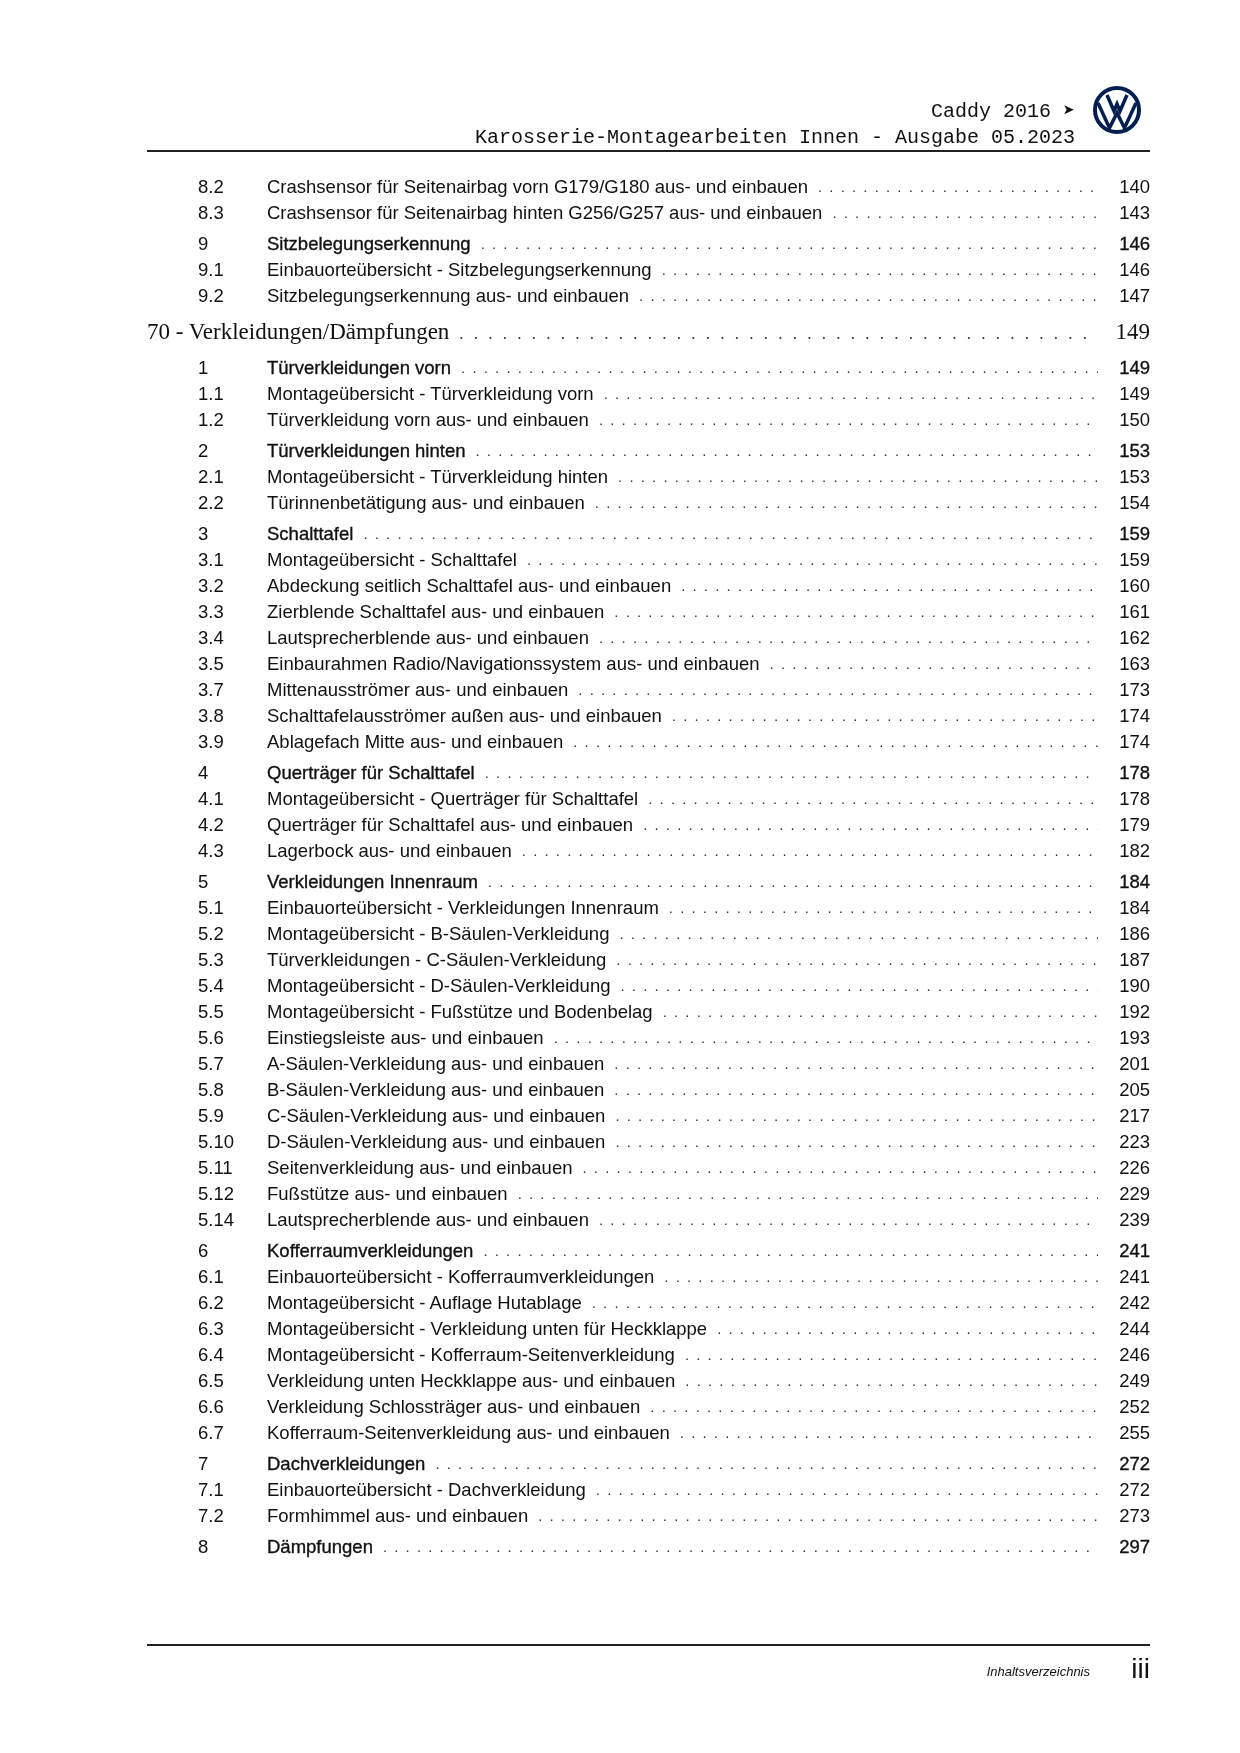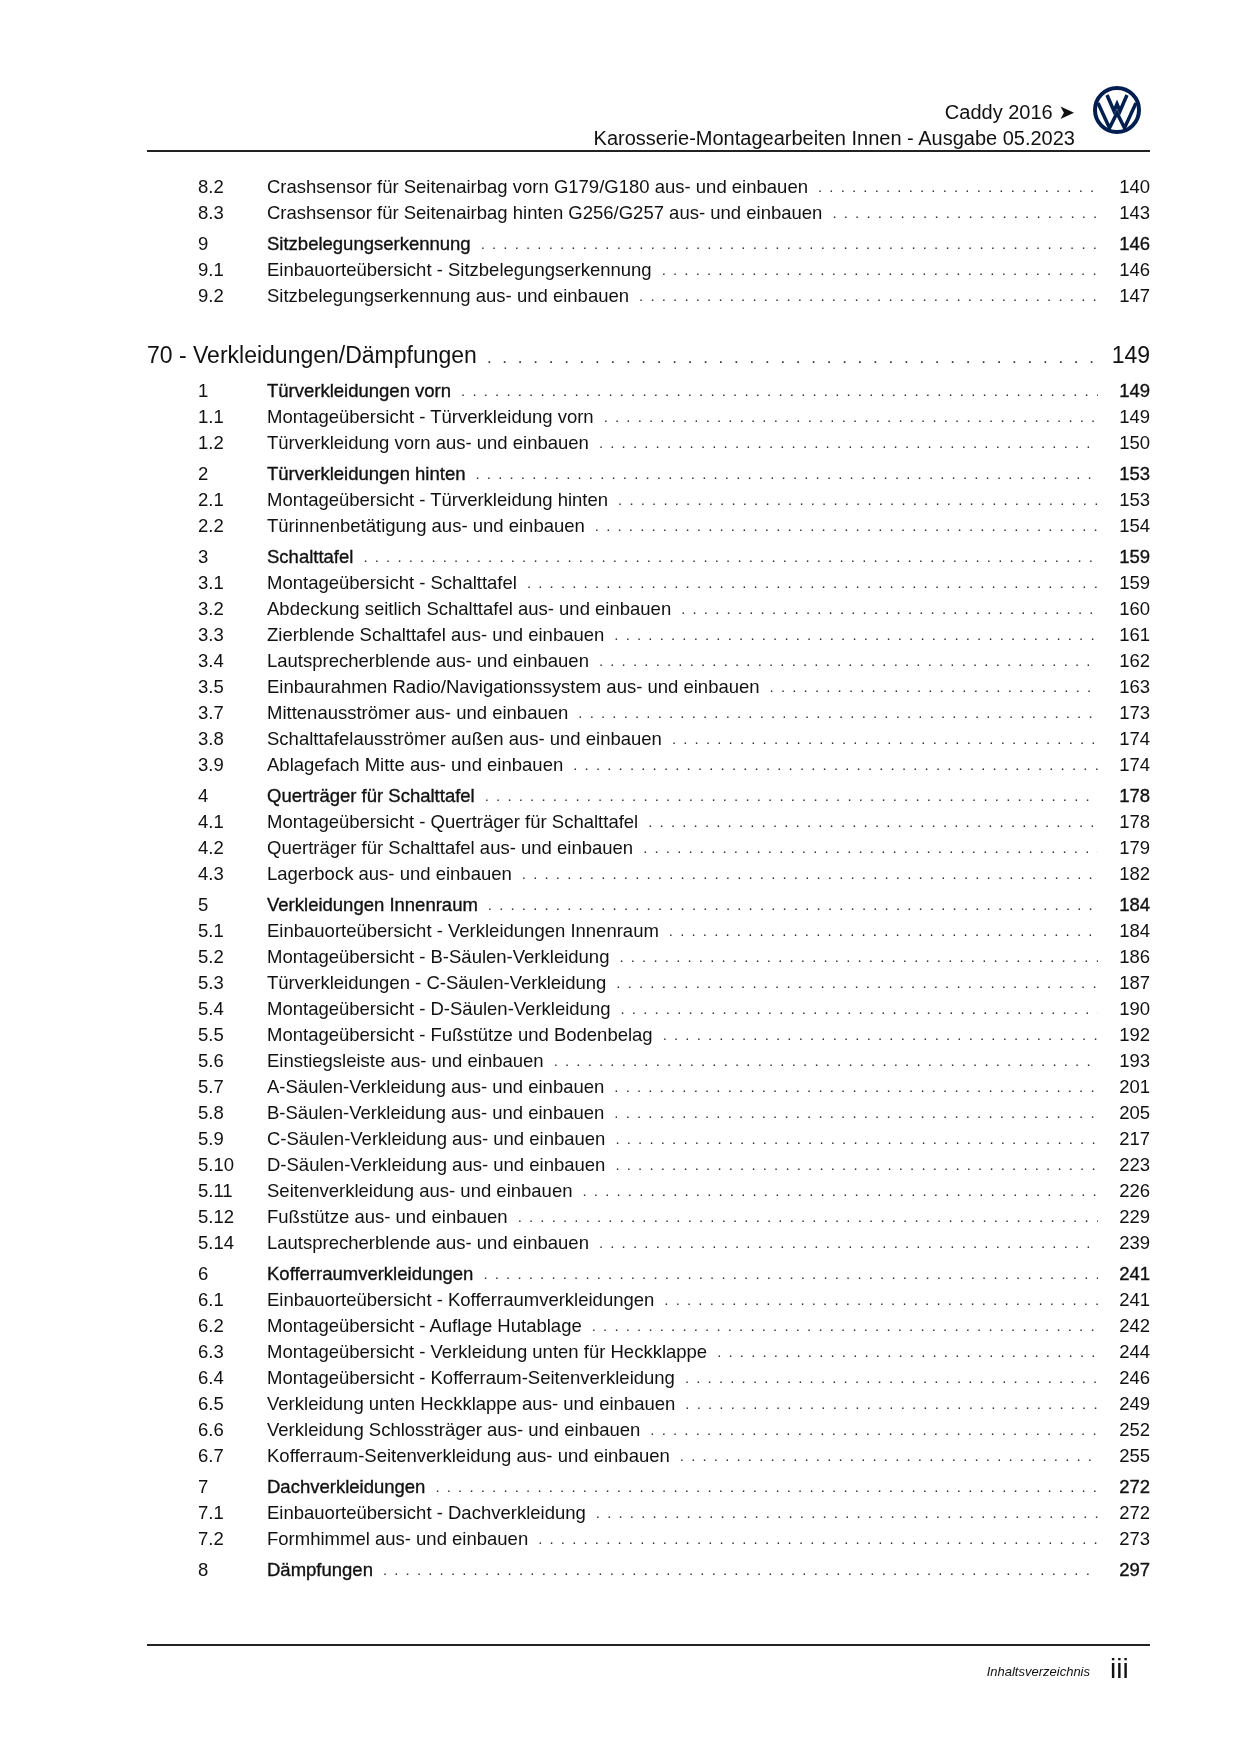--- a/index.html
+++ b/index.html
@@ -1,39 +1,39 @@
 <!DOCTYPE html>
 <html><head>
 <meta charset="utf-8">
 <style>
   html, body { margin:0; padding:0; background:#ffffff; }
   body { width:1240px; height:1753px; position:relative; overflow:hidden;
          font-family:"Liberation Sans", sans-serif; color:#111; }
-  .hdr-text { position:absolute; right:165px; text-align:right; font-size:20px; line-height:24px; }
+  .hdr-text { position:absolute; right:165px; text-align:right; font-size:20px; line-height:24px;font-family:Liberation Mono, monospace; }
   .hdr-title { top:100px; }
   .hdr-sub { top:126px; }
   .logo { position:absolute; left:1092px; top:85px; width:50px; height:50px; }
   .rule { position:absolute; left:147px; width:1003px; height:2px; background:#222; }
   .toc { position:absolute; left:147px; top:174px; width:1003px; }
   .row { display:flex; align-items:flex-start; height:26px; line-height:26px; font-size:18.5px; }
   .row.sec { margin-top:5px; font-weight:normal; }
   .row.sec .title { -webkit-text-stroke:0.35px #111; }
   .row.sec .page { -webkit-text-stroke:0.35px #111; }
   .num { width:120px; padding-left:51px; box-sizing:border-box; flex:0 0 120px; }
   .title { white-space:nowrap; padding-right:10px; }
   .dots { flex:1 1 auto; overflow:hidden; white-space:nowrap; color:#333; letter-spacing:5.1px; font-size:15px; }
   .dots::before { content:". . . . . . . . . . . . . . . . . . . . . . . . . . . . . . . . . . . . . . . . . . . . . . . . . . . . . . . . . . . . . . . . . . . . . . . . . . . . . . . . . . . . . . . . . . . . . ."; letter-spacing:0; word-spacing:3px; }
   .page { flex:0 0 52px; text-align:right; }
-  .chapter { display:flex; align-items:baseline; height:34px; line-height:34px; font-size:23px; margin-top:29px; margin-bottom:6px; }
+  .chapter { display:flex; align-items:baseline; height:34px; line-height:34px; font-size:23px; margin-top:6px; margin-bottom:6px;font-family:Liberation Serif, serif; }
   .chapter .title { padding-left:0; }
   .chapter .dots { font-size:17px; }
   .chapter .dots::before { word-spacing:6px; }
   .chapter .page { flex:0 0 52px; font-size:23px; }
   .footer-label { position:absolute; right:150px; top:1661px; font-size:13px; line-height:22px;font-style:italic; }
-  .footer-page { position:absolute; right:90px; top:1652px; font-size:28px; line-height:34px; width:40px; }
+  .footer-page { position:absolute; right:90px; top:1652px; font-size:28px; line-height:34px; width:40px; text-align:right; }
 </style>
 </head>
 <body>
 
 <div>
   <div class="hdr-text hdr-title">Caddy 2016 ➤</div>
   <div class="hdr-text hdr-sub">Karosserie-Montagearbeiten Innen - Ausgabe 05.2023</div>
   <svg class="logo" viewBox="0 0 100 100">
     <circle cx="50" cy="50" r="44" fill="none" stroke="#001e50" stroke-width="8"></circle>
     <path d="M30 20 L44 52 L50 38 L56 52 L70 20" fill="none" stroke="#001e50" stroke-width="7" stroke-linejoin="miter"></path>

